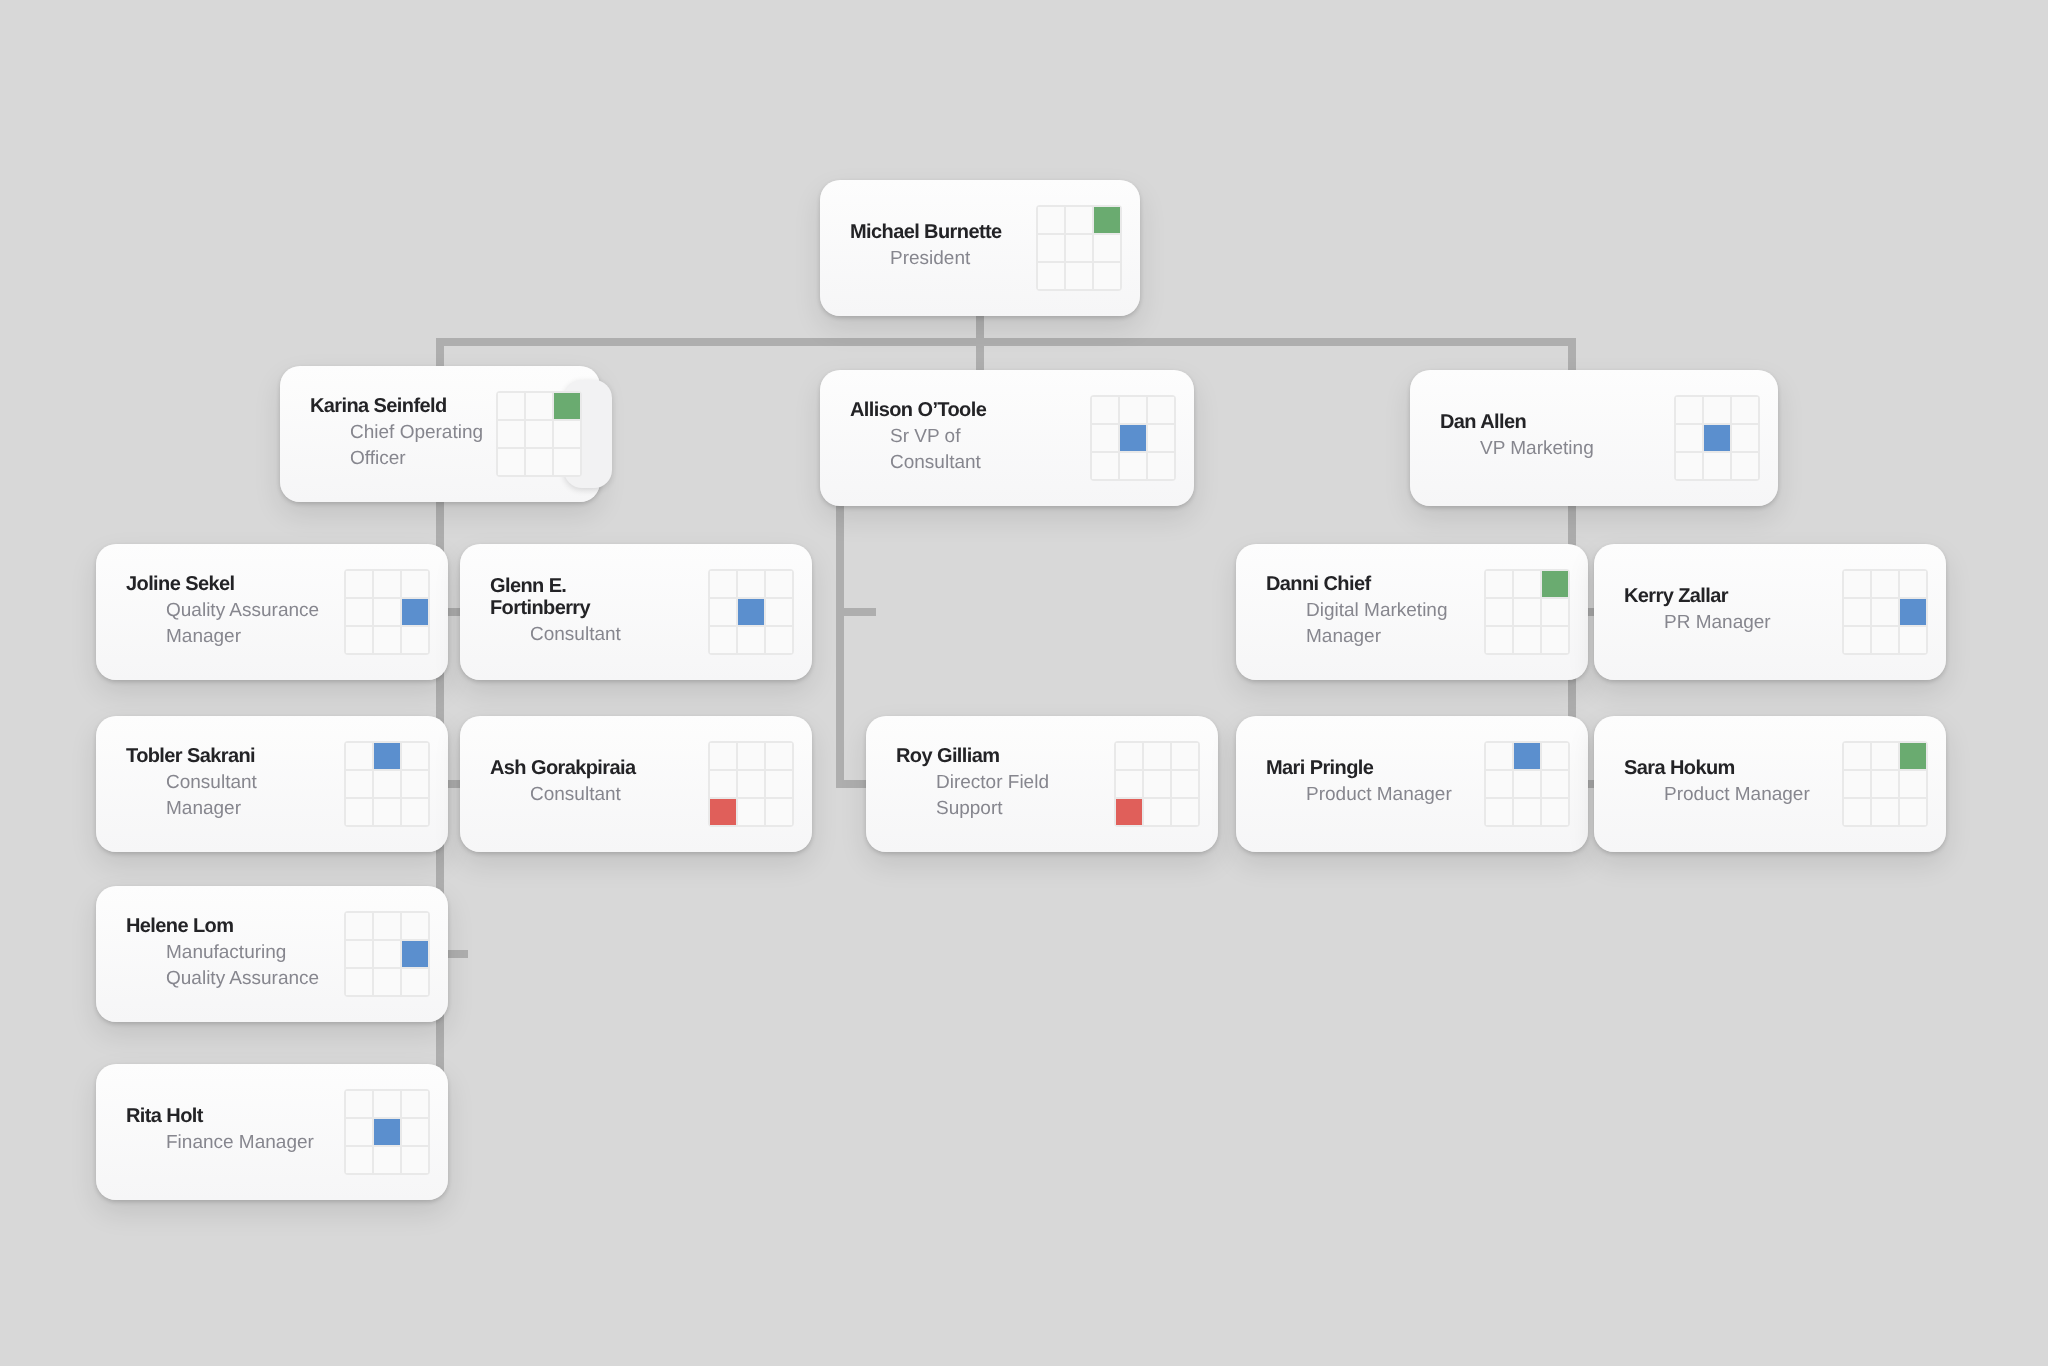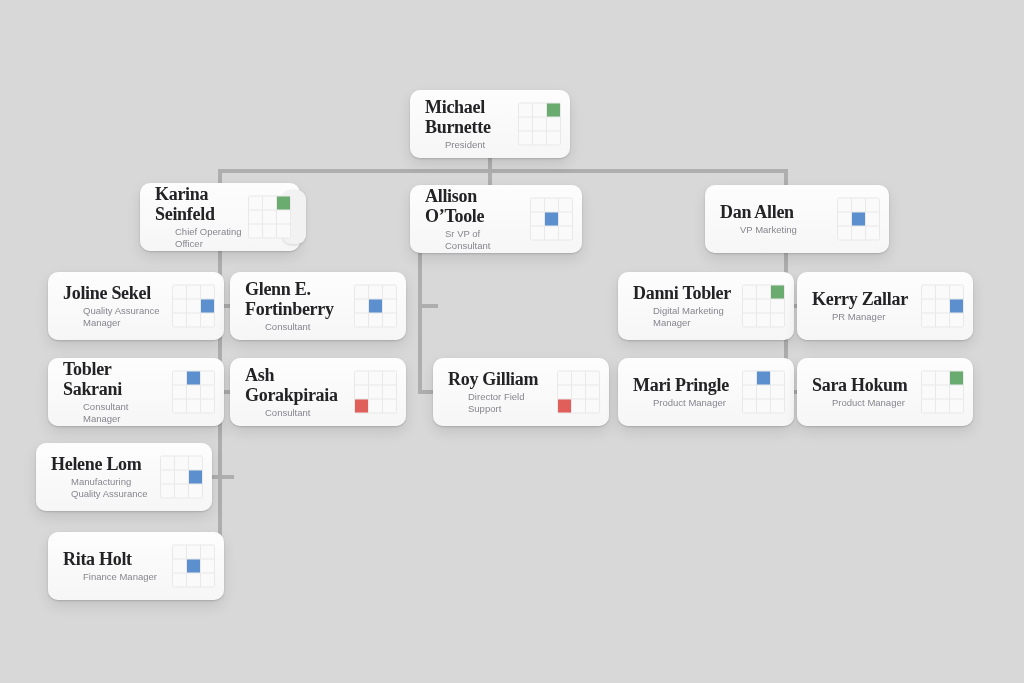--- a/index.html
+++ b/index.html
@@ -34,25 +34,24 @@
     content:"";
     position:absolute;
     top:7px;bottom:7px;right:-6px;width:24px;
     background:#f2f2f3;
     border-radius:9px;
     box-shadow:0 1px 3px rgba(0,0,0,.14);
     z-index:-1;
   }
   .text{width:98px;}
   .name{
-    font-size:18px;font-weight:bold;color:#232326;
+    font-size:10px;font-weight:bold;color:#232326;
     letter-spacing:-.3px;line-height:1.12;
     white-space:pre-line;
     margin-bottom:2px;
-    font-family:Liberation Serif, serif;
   }
   .title{
     font-size:9.5px;color:#86868e;
     letter-spacing:0;line-height:1.3;
     white-space:pre-line;
     padding-left:20px;
   }
   
   .grid{
     position:absolute;right:9px;top:50%;
@@ -122,21 +121,21 @@
         <div class="cell" style="background: rgb(106, 171, 112);"></div>
         <div class="cell"></div>
         <div class="cell"></div>
         <div class="cell"></div>
         <div class="cell"></div>
         <div class="cell"></div>
         <div class="cell"></div>
       </div>
   </div>
 
-  <div class="card" style="left:410px;top:185px;width:172px">
+  <div class="card" style="left:410px;top:185px;width:187px">
     <div class="text">
       <div class="name">Allison O’Toole</div>
       <div class="title">Sr VP of Consultant</div>
     </div>
     <div class="grid">
         <div class="cell"></div>
         <div class="cell"></div>
         <div class="cell"></div>
         <div class="cell"></div>
         <div class="cell" style="background: rgb(91, 143, 206);"></div>
@@ -196,21 +195,21 @@
         <div class="cell"></div>
         <div class="cell"></div>
         <div class="cell"></div>
         <div class="cell"></div>
         <div class="cell"></div>
         <div class="cell"></div>
         <div class="cell"></div>
       </div>
   </div>
 
-  <div class="card" style="left:36px;top:443px">
+  <div class="card" style="left:48px;top:443px">
     <div class="text">
       <div class="name">Helene Lom</div>
       <div class="title">Manufacturing
 Quality Assurance</div>
     </div>
     <div class="grid">
         <div class="cell"></div>
         <div class="cell"></div>
         <div class="cell"></div>
         <div class="cell"></div>
@@ -292,21 +291,21 @@
         <div class="cell"></div>
         <div class="cell"></div>
         <div class="cell" style="background: rgb(224, 95, 90);"></div>
         <div class="cell"></div>
         <div class="cell"></div>
       </div>
   </div>
 
   <div class="card" style="left:618px;top:272px">
     <div class="text">
-      <div class="name">Danni Tobler</div>
+      <div class="name">Danni Chief</div>
       <div class="title">Digital Marketing
 Manager</div>
     </div>
     <div class="grid">
         <div class="cell"></div>
         <div class="cell"></div>
         <div class="cell" style="background: rgb(106, 171, 112);"></div>
         <div class="cell"></div>
         <div class="cell"></div>
         <div class="cell"></div>

